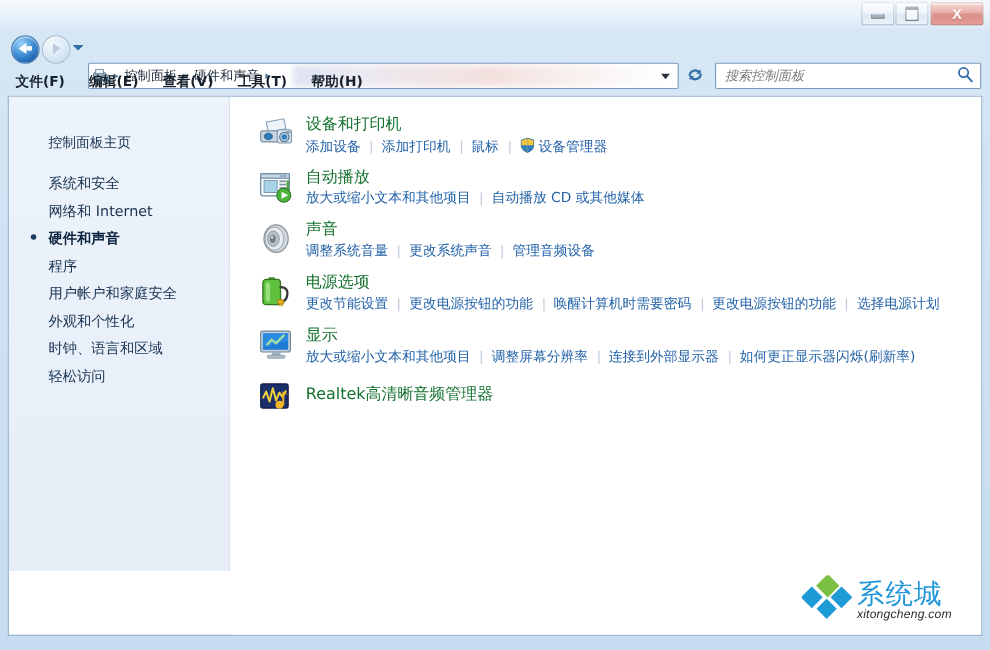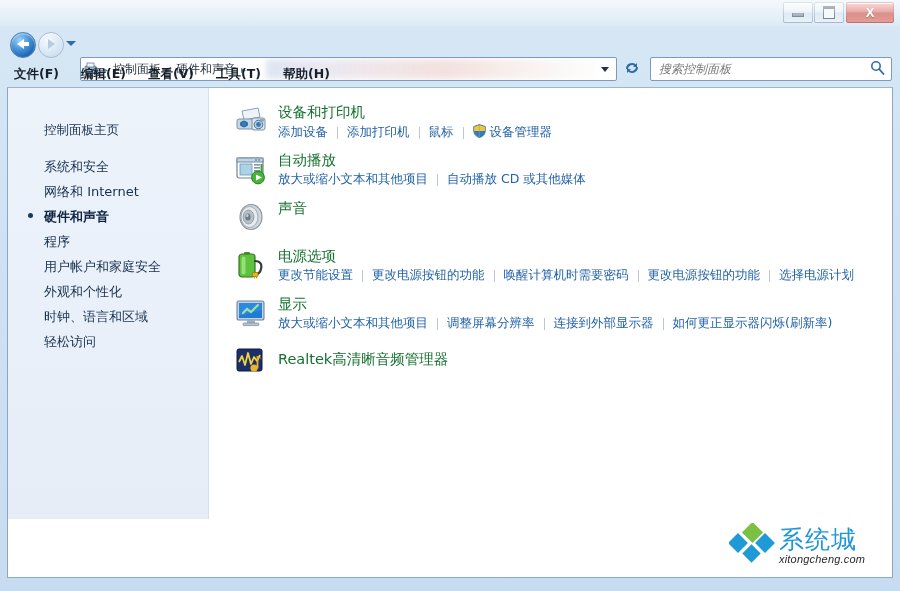--- a/index.html
+++ b/index.html
@@ -538,20 +538,27 @@
         <span class="cat-icon">
           <svg width="34" height="34" viewBox="0 0 34 34">
             <ellipse cx="17" cy="17" rx="11" ry="12.5" fill="#cfd6dc" stroke="#8a949c" stroke-width="1.1"></ellipse>
             <ellipse cx="15.5" cy="17" rx="8.5" ry="10.5" fill="#e8ecef" stroke="#9aa4ac" stroke-width="0.9"></ellipse>
             <ellipse cx="14.5" cy="17" rx="5.4" ry="7" fill="#b7c0c8" stroke="#8a949c" stroke-width="0.8"></ellipse>
             <ellipse cx="14" cy="17" rx="2.6" ry="3.6" fill="#6f7a84"></ellipse>
             <ellipse cx="13.4" cy="15.6" rx="1.1" ry="1.6" fill="#eef1f3" opacity="0.75"></ellipse>
           </svg>
         </span>
         <div class="cat-title">声音</div>
+        <div class="cat-links">
+          <span class="cat-link">调整系统音量</span>
+          <span class="link-sep"></span>
+          <span class="cat-link">更改系统声音</span>
+          <span class="link-sep"></span>
+          <span class="cat-link">管理音频设备</span>
+        </div>
       </div>
 
       <div class="category">
         <span class="cat-icon">
           <svg width="34" height="34" viewBox="0 0 34 34">
             <rect x="10" y="4" width="6" height="3" rx="1" fill="#4f8f34"></rect>
             <rect x="5" y="6" width="16" height="23" rx="3" fill="#5fc23e" stroke="#34761f" stroke-width="1.2"></rect>
             <rect x="7.5" y="8.5" width="4" height="18" rx="2" fill="#a9e88c" opacity="0.75"></rect>
             <path d="M21 13 C27 13 28 17 27 21 C26.2 24.5 24 26 22 26.5" fill="none" stroke="#3a3a3a" stroke-width="2.2" stroke-linecap="round"></path>
             <rect x="18.5" y="24.5" width="5.5" height="4" rx="1" fill="#e8b31e" stroke="#9e7610" stroke-width="0.8"></rect>

